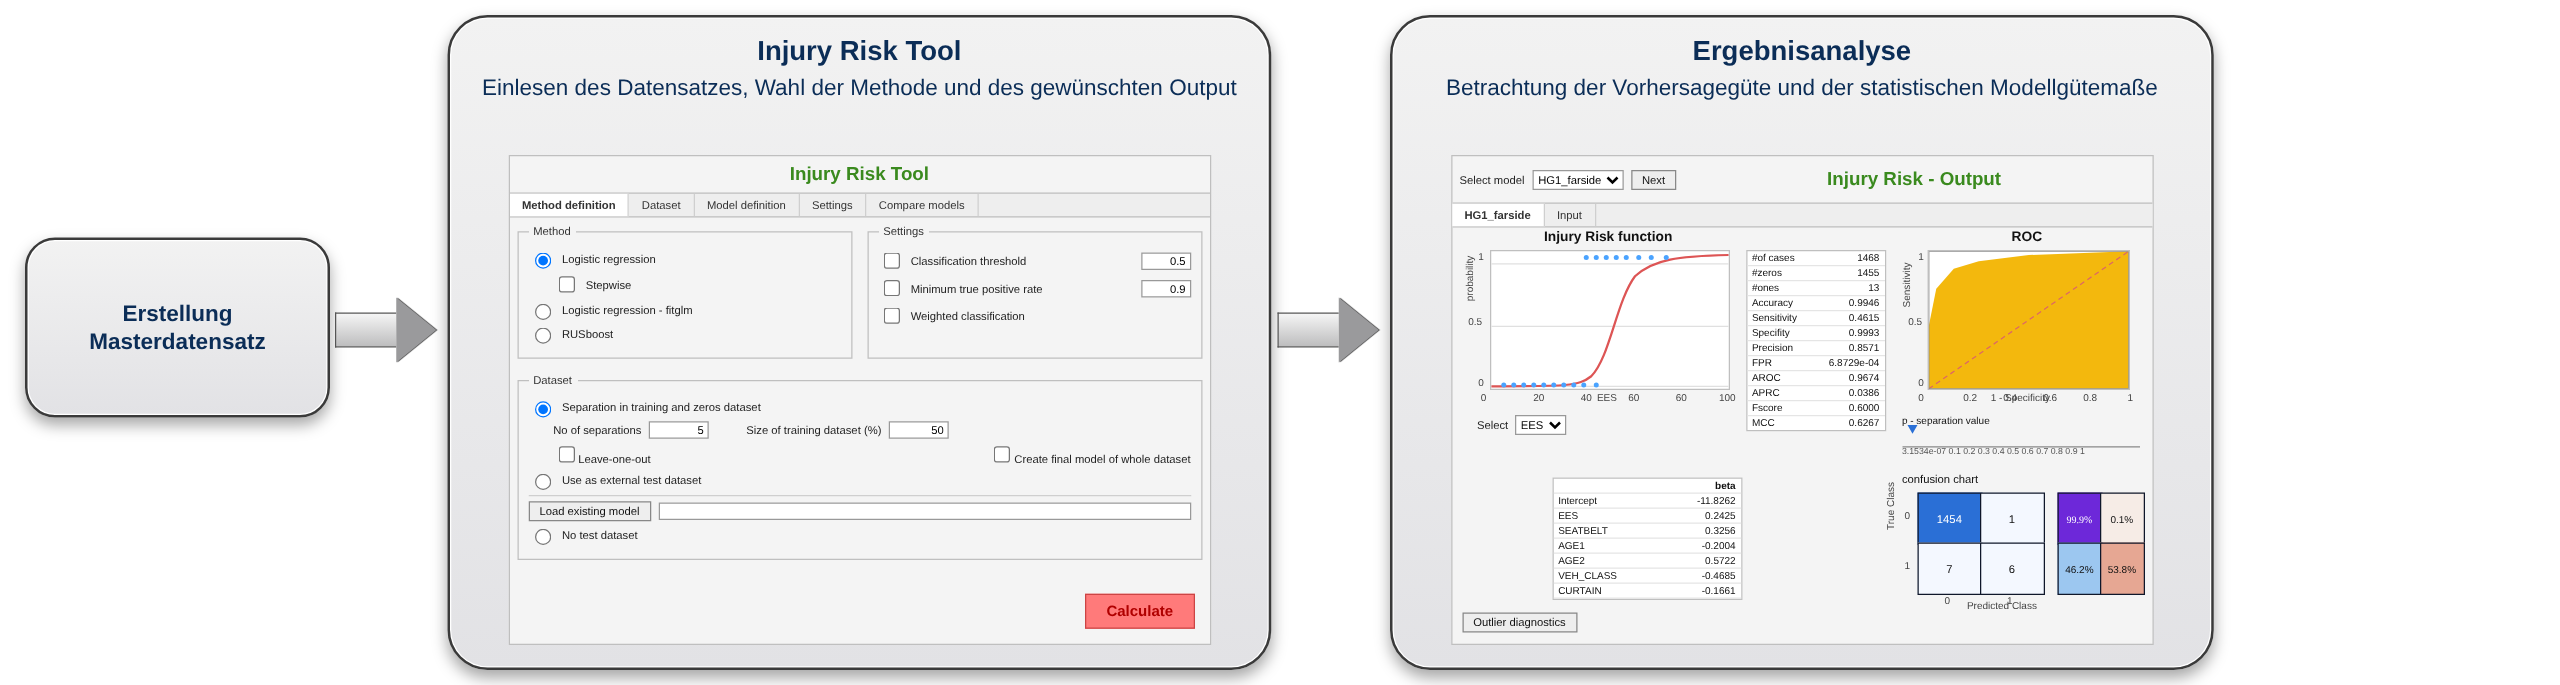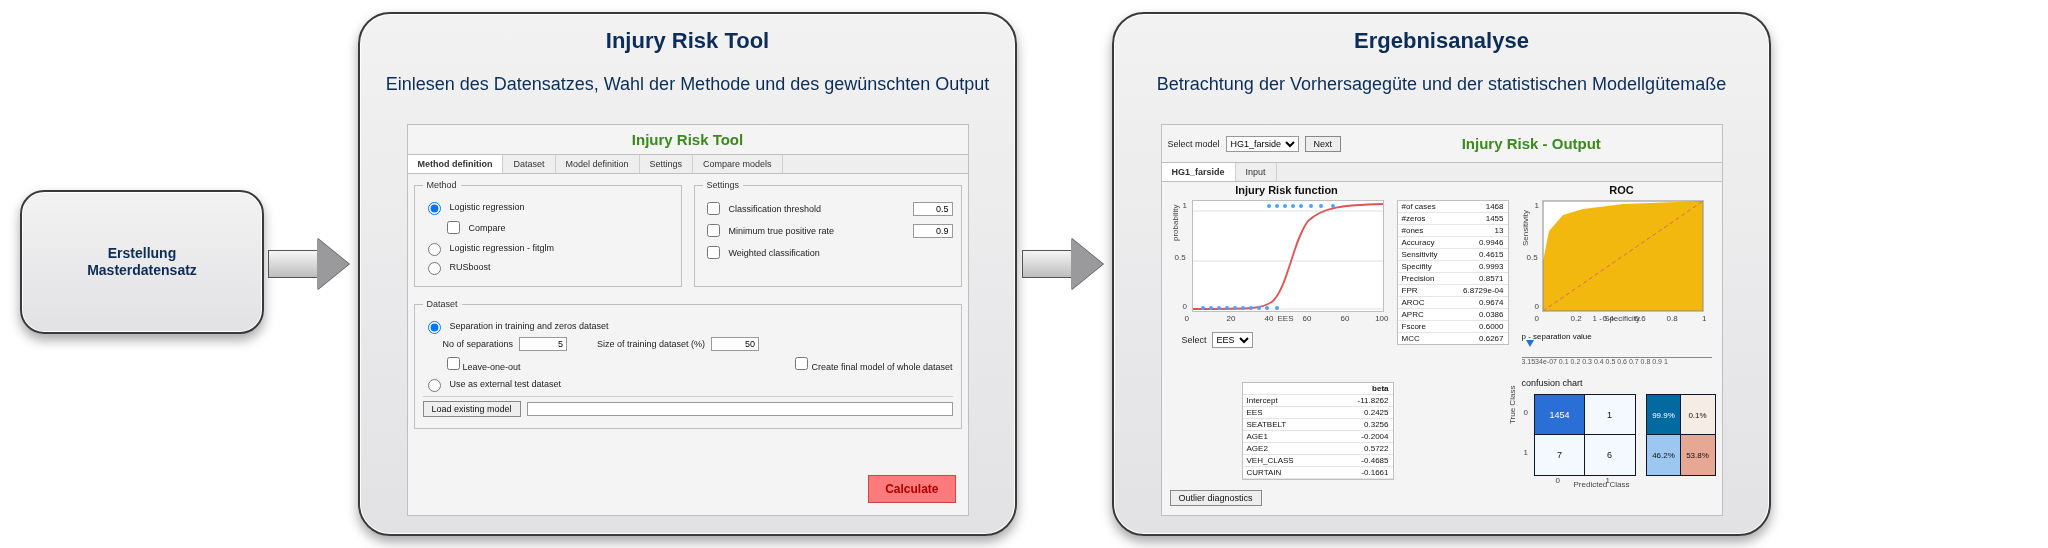--- a/index.html
+++ b/index.html
@@ -7,22 +7,22 @@
   
   .panel{
     position:absolute;
     background:linear-gradient(#f2f2f2,#e2e2e5);
     border:2px solid #3a3a3a;
     border-radius:32px;
     box-shadow:0 6px 12px rgba(0,0,0,0.35), inset 0 0 0 1px #fff;
   }
   .panel.small{border-radius:24px;}
   .panel-title{font-size:22px;font-weight:bold;color:#0b2d57;text-align:center;}
-  .panel-subtitle{font-size:18px;color:#0b2d57;text-align:center;margin-top:20px;}
-  .small .panel-title{font-size:14px;line-height:1.25;}
+  .panel-subtitle{font-size:18px;color:#0b2d57;text-align:center;margin-top:6px;}
+  .small .panel-title{font-size:18px;line-height:1.25;}
 
   
   .arrow{
     position:absolute;
     display:flex;align-items:center;
   }
   .arrow .shaft{
     height:26px;width:48px;
     background:linear-gradient(#f5f5f5,#bdbdbe);
     border:1px solid #555;border-right:none;
@@ -103,21 +103,21 @@
 
     <div style="display:flex;">
       <fieldset style="flex:1;">
         <legend>Method</legend>
         <div class="row">
             <input type="radio" checked="" style="">
             <label>Logistic regression</label>
           </div>
         <div class="row" style="margin-left:20px;">
             <input type="checkbox" style="">
-            <label>Compare</label>
+            <label>Stepwise</label>
           </div>
         <div class="row">
             <input type="radio" style="">
             <label>Logistic regression - fitglm</label>
           </div>
         <div class="row">
             <input type="radio" style="">
             <label>RUSboost</label>
           </div>
       </fieldset>
@@ -158,20 +158,24 @@
       </div>
       <div class="row">
           <input type="radio" style="">
           <label>Use as external test dataset</label>
         </div>
       <div class="hr"></div>
       <div class="row">
         <span class="btn">Load existing model</span>
         <input type="text" style="flex: 1 1 0%;">
       </div>
+      <div class="row">
+          <input type="radio" style="">
+          <label>No test dataset</label>
+        </div>
     </fieldset>
 
     <span class="btn red" style="position:absolute;right:12px;bottom:12px;">Calculate</span>
   </div>
 </div>
 
 <div class="arrow" style="left:1022px;top:238px;">
   <div class="shaft"></div>
     <div class="head"></div>
 </div>
@@ -353,21 +357,21 @@
             <span>-0.1661</span>
           </div>
         </div>
 
       <div class="subhdr" style="position:absolute;left:360px;top:196px;width:190px;text-align:left;font-weight:normal;font-size:9px;">confusion chart</div>
       <div class="conf" style="left:372px;top:212px;width:180px;height:100px;">
         <div class="cell" style="left:0;top:0;width:50px;height:40px;background:#2a6fd6;color:#fff;">1454</div>
         <div class="cell" style="left:50px;top:0;width:50px;height:40px;background:#f4f8ff;">1</div>
         <div class="cell" style="left:0;top:40px;width:50px;height:40px;background:#f4f8ff;">7</div>
         <div class="cell" style="left:50px;top:40px;width:50px;height:40px;background:#f4f8ff;">6</div>
-        <div class="cell" style="left:112px;top:0;width:34px;height:40px;background:#0369a1;color:#fff;font-size:8px;">99.9%</div>
+        <div class="cell" style="left:112px;top:0;width:34px;height:40px;background:#6d28d9;color:#fff;font-size:8px;font-family:Liberation Serif, serif;">99.9%</div>
         <div class="cell" style="left:146px;top:0;width:34px;height:40px;background:#f6ece6;font-size:8px;">0.1%</div>
         <div class="cell" style="left:112px;top:40px;width:34px;height:40px;background:#9cc7f0;font-size:8px;">46.2%</div>
         <div class="cell" style="left:146px;top:40px;width:34px;height:40px;background:#e6a793;font-size:8px;">53.8%</div>
         <span class="axis-label" style="left:-26px;top:30px;transform:rotate(-90deg);transform-origin:left top;">True Class</span>
         <span class="axis-label" style="left:40px;top:86px;">Predicted Class</span>
         <span class="axis-label" style="left:-10px;top:14px;">0</span>
         <span class="axis-label" style="left:-10px;top:54px;">1</span>
         <span class="axis-label" style="left:22px;top:82px;">0</span>
         <span class="axis-label" style="left:72px;top:82px;">1</span>
       </div>

